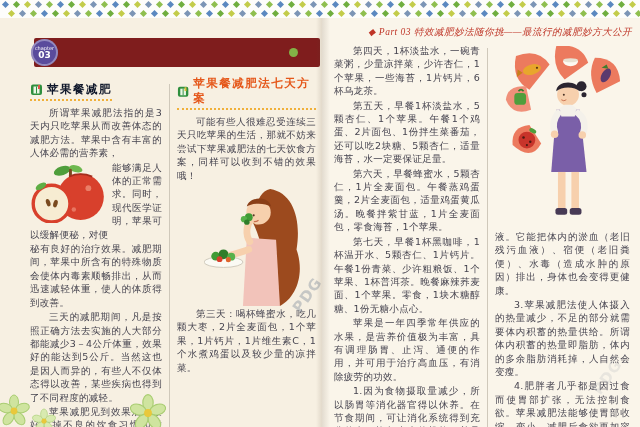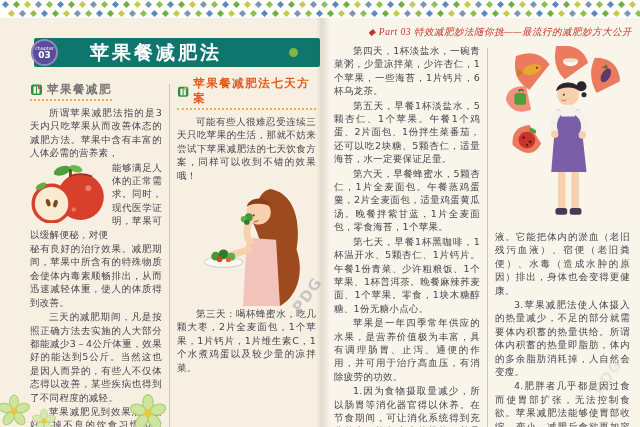--- a/index.html
+++ b/index.html
@@ -189,33 +189,32 @@
         <span class="deco-diamond" style="background: rgb(195, 204, 74);"></span>
         <span class="deco-diamond" style="background: rgb(124, 149, 181);"></span>
         <span class="deco-diamond" style="background: rgb(143, 191, 79);"></span>
       </div>
     </div>
 
   <div class="gutter"></div>
 
   <div class="page page-left">
 
-    <div class="title-bar" style="background:#0f766e;">
+    <div class="title-bar" style="background:#7f1d1d;">
       <div class="badge" style="background:#5a4b9c;">
         <span class="b1">chapter</span>
         <span class="b2">03</span>
       </div>
-      <h1>苹果餐减肥法</h1>
       <span class="bar-dot"></span>
     </div>
 
     <div class="cols" style="color:#45434f;">
 
       <div class="col c1">
-        <div class="sec" style="color:#737373;justify-content:space-between;">
+        <div class="sec" style="color:#0f172a;justify-content:space-between;">
           <svg width="13" height="13" viewBox="0 0 13 13">
             <rect x="1" y="1.5" width="11" height="10.5" rx="2" fill="#2f8f3e"></rect>
             <path d="M3.5 3.5h6v7h-6z" fill="#eaf6e4"></path>
             <path d="M6.5 3.5v7" stroke="#2f8f3e" stroke-width="1"></path>
             <rect x="8" y="2" width="2" height="4" fill="#e0534a"></rect>
           </svg>
           <span class="t">苹果餐减肥</span>
         </div>
 
         <p class="p ind">所谓苹果减肥法指的是3天内只吃苹果从而改善体态的减肥方法。苹果中含有丰富的人体必需的营养素，</p>

